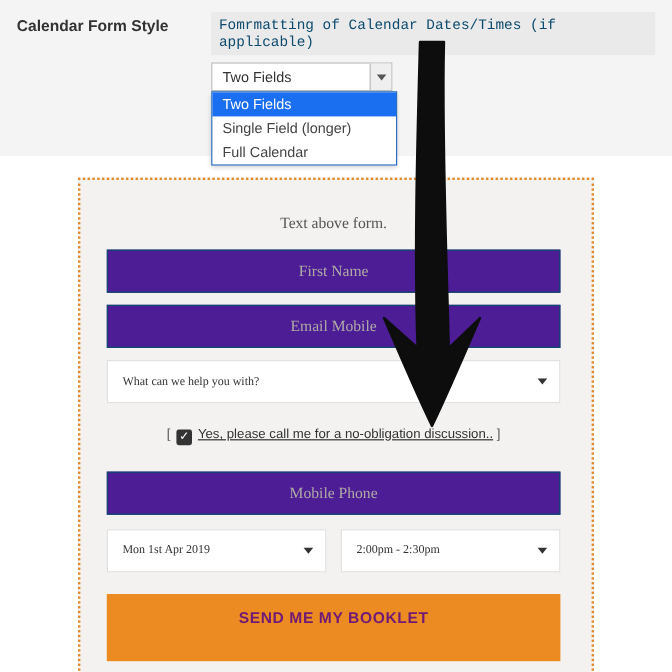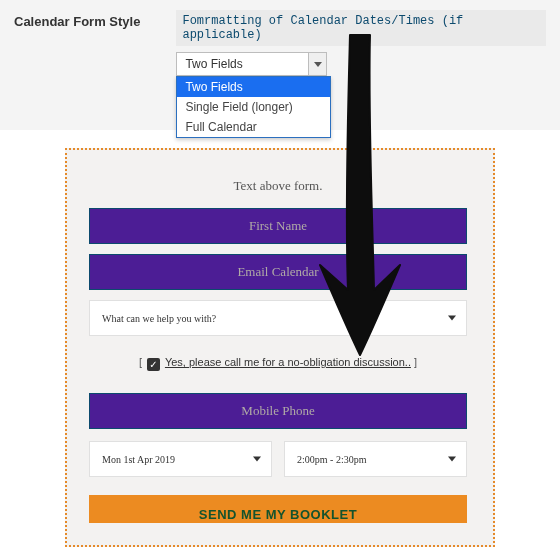--- a/index.html
+++ b/index.html
@@ -173,23 +173,23 @@
     text-decoration: underline;
   }
   .two-col {
     display: flex;
     gap: 12px;
     margin: 12px 0 18px 0;
   }
   .two-col .select-field { flex: 1; margin-bottom: 0; }
   .submit-btn {
     background: #ec8b21;
-    color: #14532d;
+    color: #701a75;
     text-align: center;
-    height: 28px;
+    height: 56px;
     line-height: 40px;
     font-size: 13px;
     font-weight: 700;
     letter-spacing: 0.5px;
     font-family: Arial, sans-serif;
   }
 
   .arrow-overlay {
     position: absolute;
     left: 290px;
@@ -223,21 +223,21 @@
 
 <div class="form-area">
   <div class="form-box">
     <div class="form-text-above">Text above form.</div>
 
     <div class="field">
       <div class="placeholder-center">First Name</div>
     </div>
 
     <div class="field">
-      <div class="placeholder-center">Email Calendar</div>
+      <div class="placeholder-center">Email Mobile</div>
     </div>
 
     <div class="select-field">
       <span>What can we help you with?</span>
       <span class="native-caret"></span>
     </div>
 
     <div class="consent">
       <span class="bracket">[ </span><span class="cb">✓</span>
       <span class="txt">Yes, please call me for a no-obligation discussion..</span>

